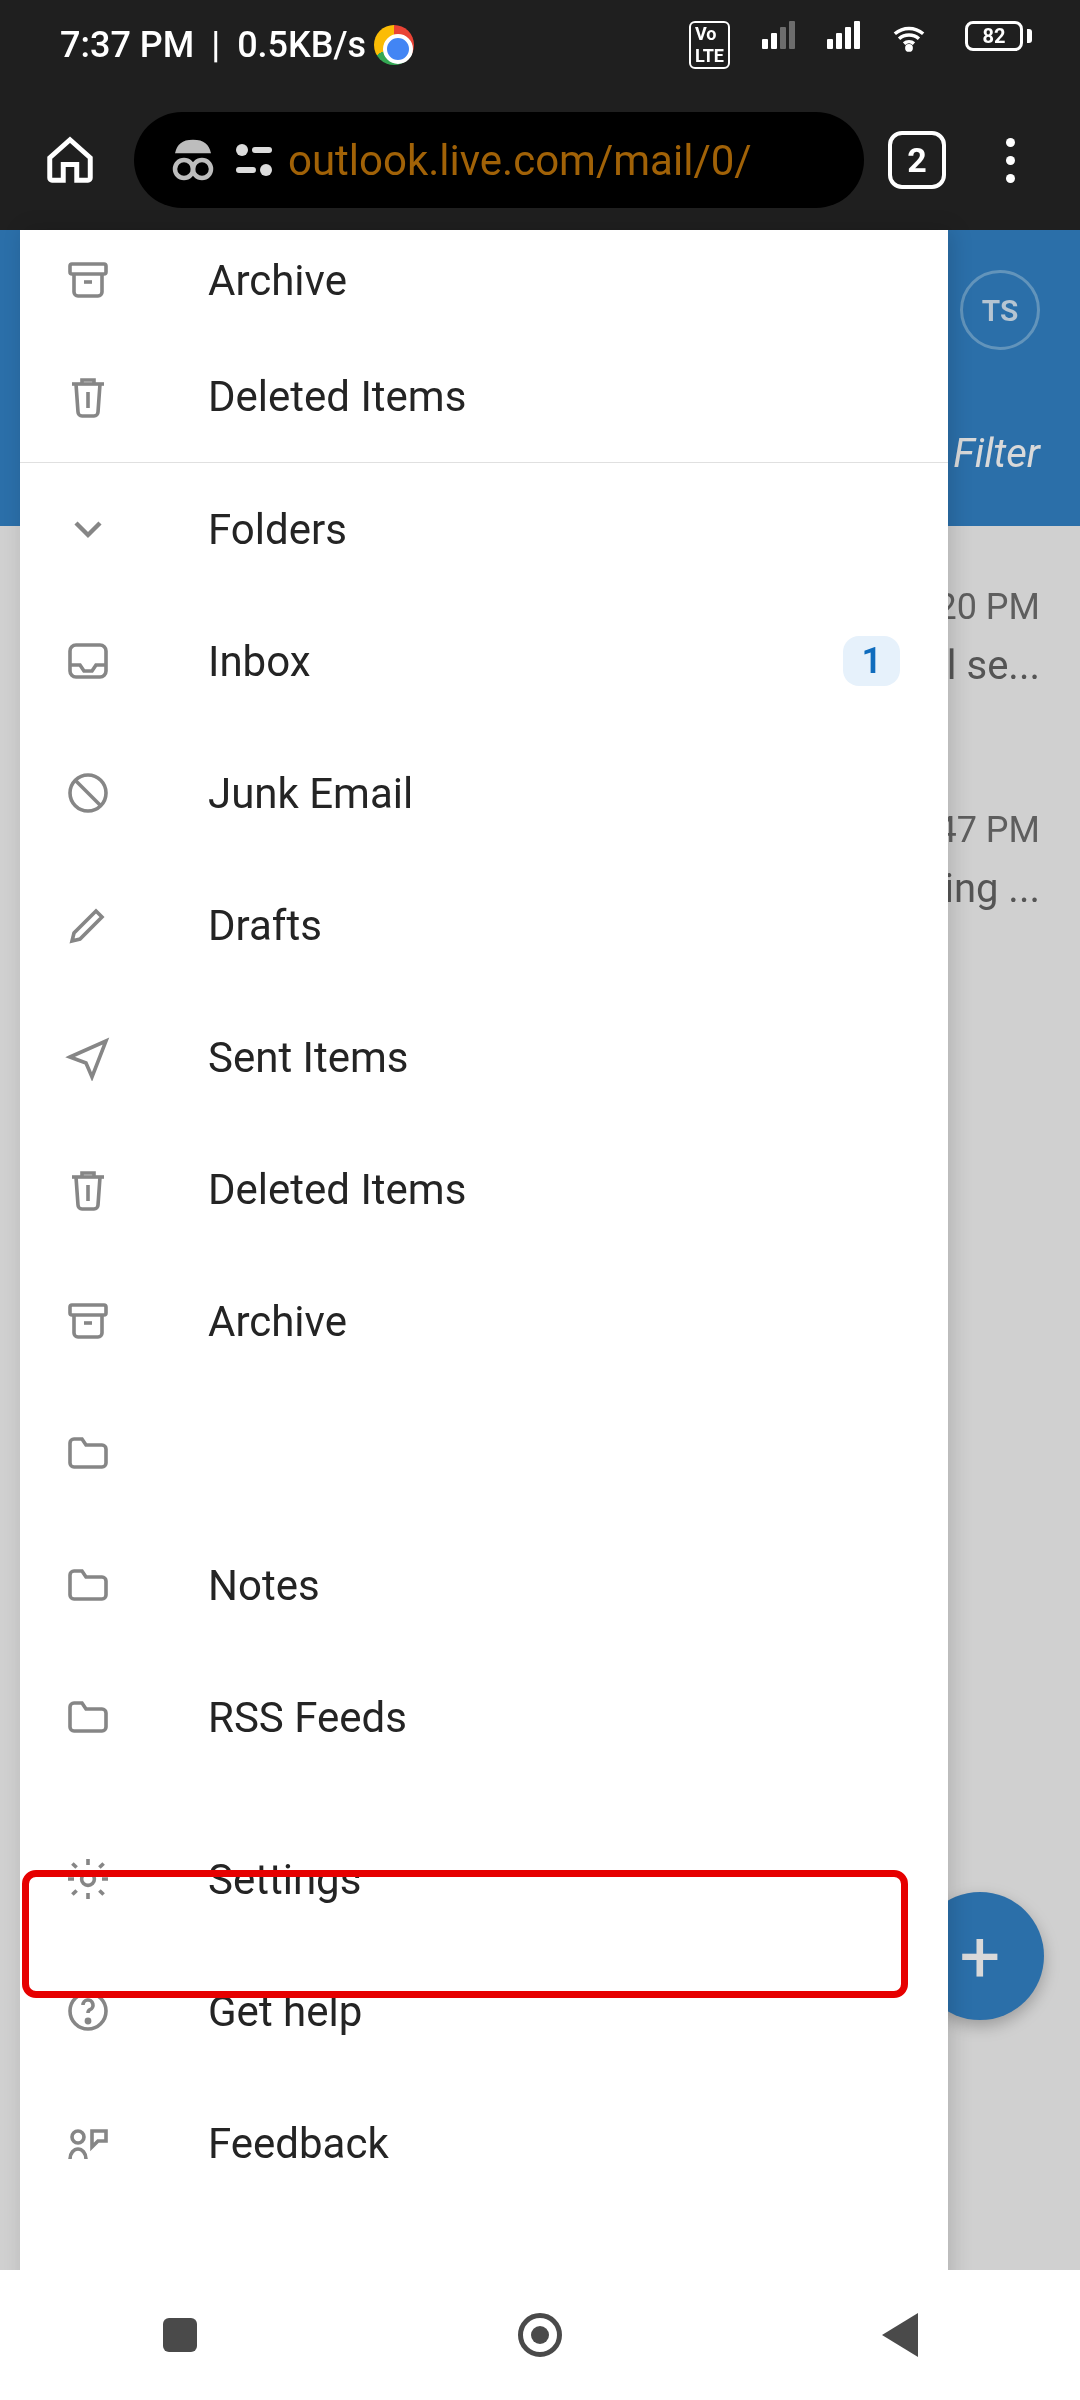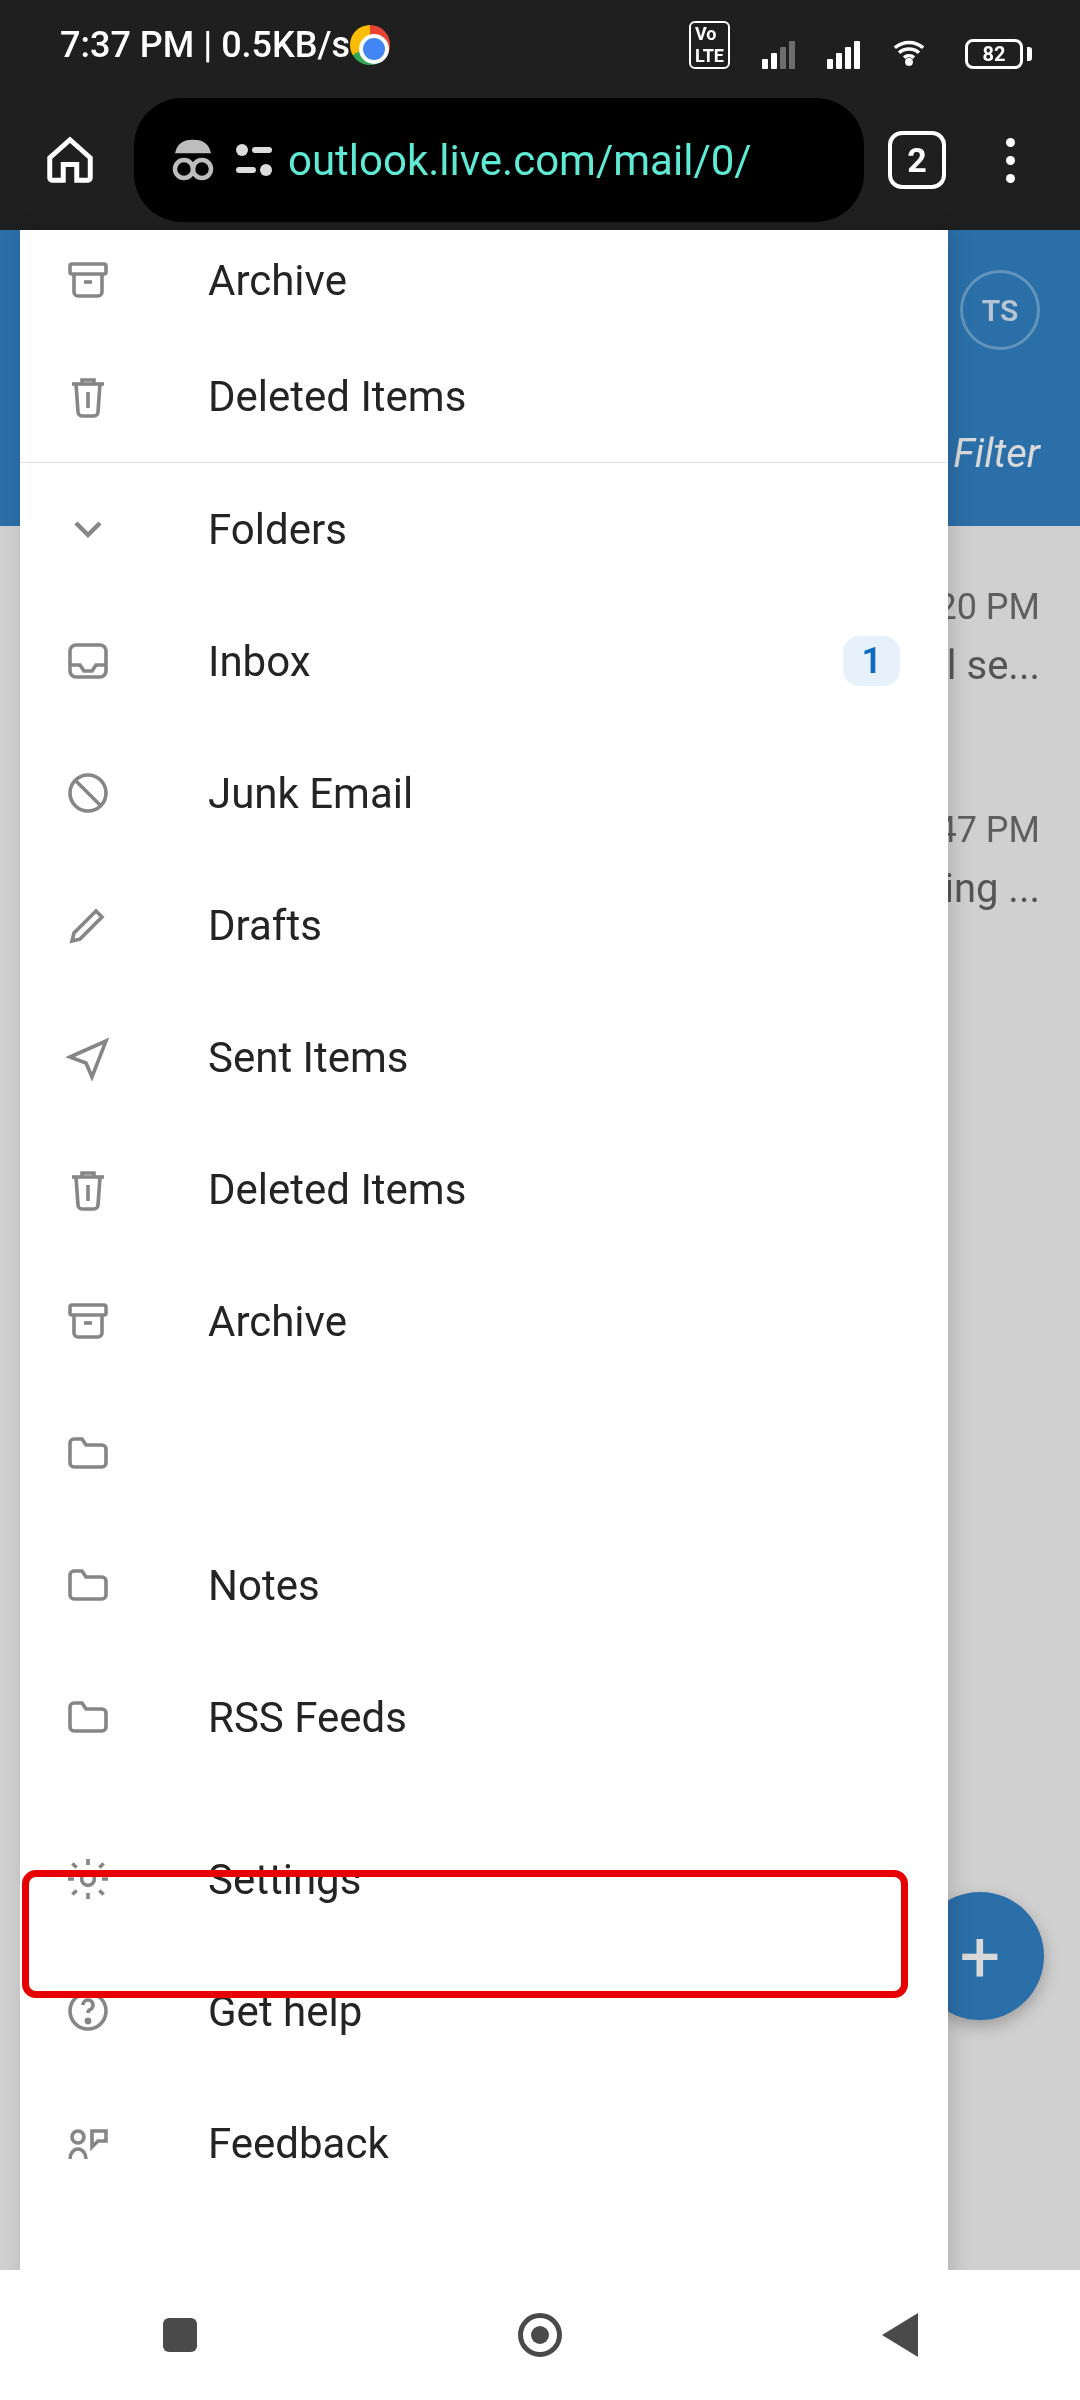--- a/index.html
+++ b/index.html
@@ -1,38 +1,38 @@
 <!DOCTYPE html>
 <html><head>
 <meta charset="utf-8">
 <style>
   * { box-sizing: border-box; margin: 0; padding: 0; }
   html, body { width: 1080px; height: 2400px; font-family: -apple-system, Roboto, "Segoe UI", sans-serif; background: #000; }
   .device { width: 1080px; height: 2400px; position: relative; background: #000; overflow: hidden; }
 
   
   .status-bar { height: 90px; width: 100%; background: #1f1f1f; color: #fff; display: flex; align-items: center; justify-content: space-between; padding: 0 48px 0 60px; font-size: 36px; font-weight: 500; }
-  .status-left { display: flex; align-items: center; gap: 0; }
+  .status-left { display: flex; align-items: center; gap: 8px; }
   .chrome-badge { width: 40px; height: 40px; border-radius: 50%; background: conic-gradient(#ea4335 0 120deg,#34a853 120deg 240deg,#fbbc05 240deg 360deg); position: relative; }
   .chrome-badge::after{content:"";position:absolute;top:9px;left:9px;width:22px;height:22px;border-radius:50%;background:#4285f4;border:4px solid #fff;}
-  .status-right { display: flex; align-items: flex-end; gap: 32px; font-size: 28px; }
+  .status-right { display: flex; align-items: flex-start; gap: 32px; font-size: 28px; }
   .volte { border: 2px solid #fff; border-radius: 6px; padding: 0 4px; font-size: 18px; line-height: 22px; font-weight: 700; }
   .signal { display: inline-flex; align-items: flex-end; gap: 3px; }
   .signal span { width: 6px; background: #fff; border-radius: 1px; }
   .signal span:nth-child(1){height:10px;} .signal span:nth-child(2){height:16px;} .signal span:nth-child(3){height:22px;} .signal span:nth-child(4){height:28px;}
   .signal.dim span:nth-child(3),.signal.dim span:nth-child(4){opacity:.35;}
   .wifi { width: 34px; height: 34px; }
   .battery { display:flex; align-items:center; gap:4px;margin-left:7px; }
   .batt-body { width: 58px; height: 30px; border: 3px solid #fff; border-radius: 8px; display:flex; align-items:center; justify-content:center; font-size:20px; font-weight:700; }
   .batt-tip { width:5px; height:14px; background:#fff; border-radius: 0 3px 3px 0; }
 
   
   .browser-bar { height: 140px; width: 100%; background: #1f1f1f; display:flex; align-items:center; padding: 0 30px; gap: 24px; }
   .home-btn, .more-btn { width: 80px; height: 80px; display:flex; align-items:center; justify-content:center; }
-  .url-pill { flex: 1; height: 124px; background: #000; border-radius: 48px; display:flex; align-items:center; padding: 0 32px; gap: 10px; color:#5eead4; font-size: 42px; overflow:hidden;}
+  .url-pill { flex: 1; height: 96px; background: #000; border-radius: 48px; display:flex; align-items:center; padding: 0 32px; gap: 10px; color:#a16207; font-size: 42px; overflow:hidden;}
   .incog { width:54px; height:54px; }
   .site-icon { width:48px; height:48px; }
   .url-text { white-space: nowrap; }
   .tabs-btn { width:58px; height:58px; border:4px solid #fff; border-radius:14px; display:flex; align-items:center; justify-content:center; color:#fff; font-size:34px; font-weight:700; }
   .dots { display:flex; flex-direction:column; gap:9px; }
   .dots span{width:9px;height:9px;background:#fff;border-radius:50%;}
 
   
   .content { position:absolute; top:230px; left:0; right:0; bottom:0; background:#fef9c3; }
 

